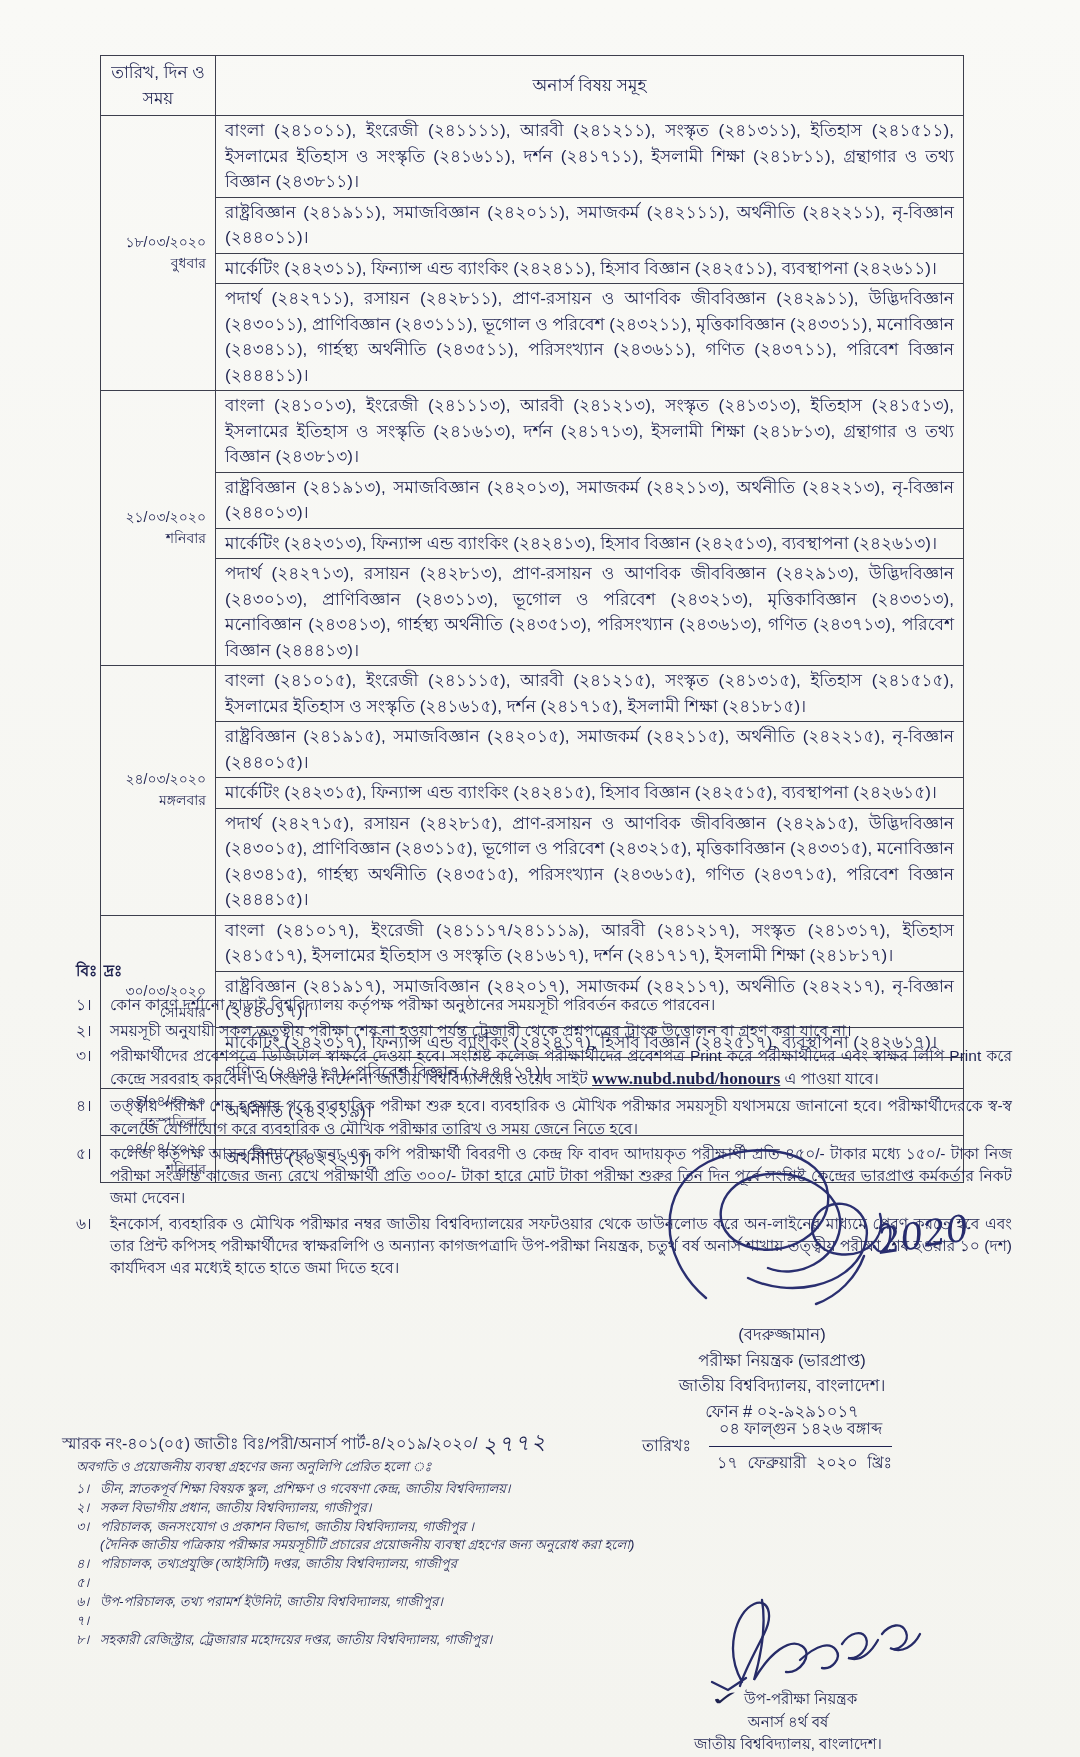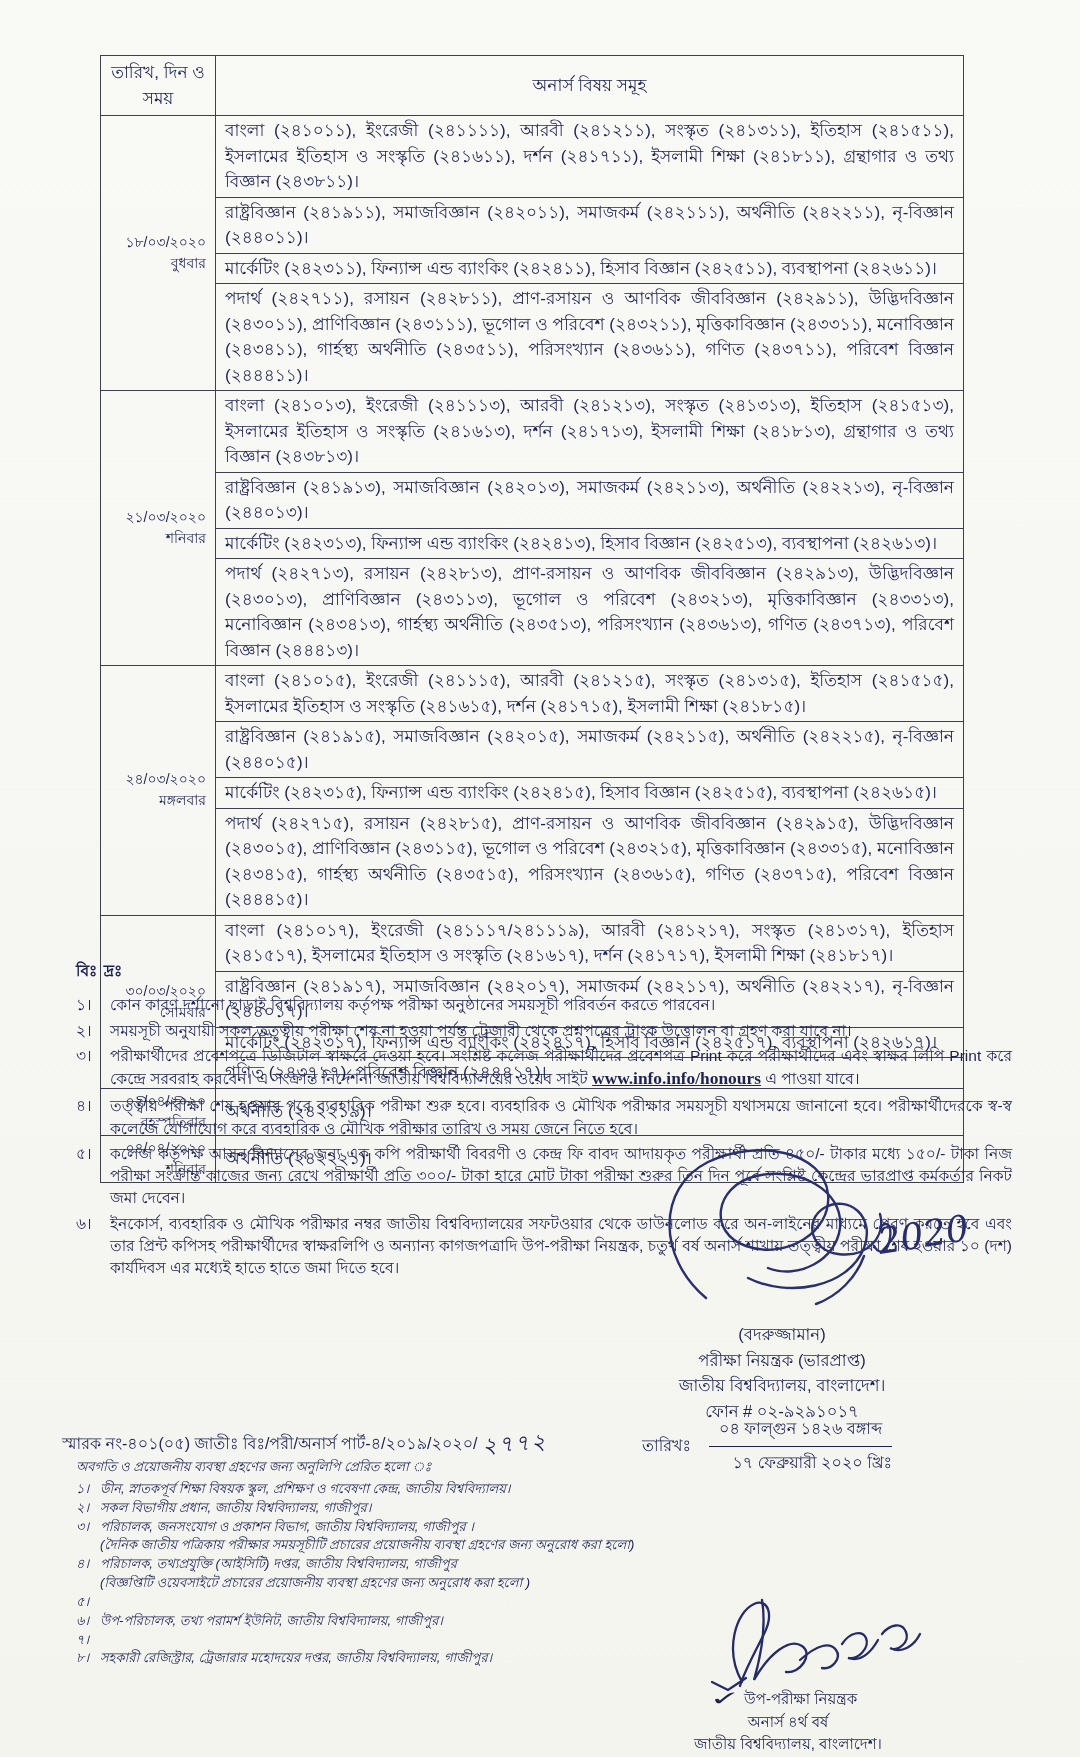--- a/index.html
+++ b/index.html
@@ -65,21 +65,21 @@
     font-family:"DejaVu Serif", serif;font-style:italic;
     font-size:22px;transform:rotate(-4deg) translateY(2px);
     letter-spacing:2px;
   }
   .dateblock{
     position:absolute;top:1416px;left:642px;
     display:flex;align-items:center;gap:18px;font-size:16px;
   }
   .frac{text-align:right;}
   .frac .top{padding:0 10px 3px;border-bottom:1.6px solid #1e2250;}
-  .frac .bottom{padding-top:3px;}
+  .frac .bottom{padding-top:3px;font-family:Liberation Mono, monospace;}
   
   .cc{
     position:absolute;top:1458px;left:76px;width:580px;
     font-size:13px;line-height:1.45;font-style:italic;
   }
   .cc-heading{margin-bottom:3px;}
   .cc-item{display:flex;}
   .cc-num{flex:0 0 24px;}
   .cc-sub{margin-left:24px;}
   
@@ -199,21 +199,21 @@
     <div class="note">
       <span class="note-num">১।</span>
       <span class="note-body">কোন কারণ দর্শানো ছাড়াই বিশ্ববিদ্যালয় কর্তৃপক্ষ পরীক্ষা অনুষ্ঠানের সময়সূচী পরিবর্তন করতে পারবেন।</span>
     </div>
     <div class="note">
       <span class="note-num">২।</span>
       <span class="note-body">সময়সূচী অনুযায়ী সকল তত্ত্বীয় পরীক্ষা শেষ না হওয়া পর্যন্ত ট্রেজারী থেকে প্রশ্নপত্রের ট্রাংক উত্তোলন বা গ্রহণ করা যাবে না।</span>
     </div>
     <div class="note">
       <span class="note-num">৩।</span>
-      <span class="note-body"><span>পরীক্ষার্থীদের প্রবেশপত্রে ডিজিটাল স্বাক্ষরে দেওয়া হবে। সংশ্লিষ্ট কলেজ পরীক্ষার্থীদের প্রবেশপত্র Print করে পরীক্ষার্থীদের এবং স্বাক্ষর লিপি Print করে কেন্দ্রে সরবরাহ করবেন। এ সংক্রান্ত নির্দেশনা জাতীয় বিশ্ববিদ্যালয়ের ওয়েব সাইট </span><span class="note-url">www.info.info/honours</span><span> এ পাওয়া যাবে।</span></span>
+      <span class="note-body"><span>পরীক্ষার্থীদের প্রবেশপত্রে ডিজিটাল স্বাক্ষরে দেওয়া হবে। সংশ্লিষ্ট কলেজ পরীক্ষার্থীদের প্রবেশপত্র Print করে পরীক্ষার্থীদের এবং স্বাক্ষর লিপি Print করে কেন্দ্রে সরবরাহ করবেন। এ সংক্রান্ত নির্দেশনা জাতীয় বিশ্ববিদ্যালয়ের ওয়েব সাইট </span><span class="note-url">www.nubd.nubd/honours</span><span> এ পাওয়া যাবে।</span></span>
     </div>
     <div class="note">
       <span class="note-num">৪।</span>
       <span class="note-body">তত্ত্বীয় পরীক্ষা শেষ হওয়ার পরে ব্যবহারিক পরীক্ষা শুরু হবে। ব্যবহারিক ও মৌখিক পরীক্ষার সময়সূচী যথাসময়ে জানানো হবে। পরীক্ষার্থীদেরকে স্ব-স্ব কলেজে যোগাযোগ করে ব্যবহারিক ও মৌখিক পরীক্ষার তারিখ ও সময় জেনে নিতে হবে।</span>
     </div>
     <div class="note">
       <span class="note-num">৫।</span>
       <span class="note-body">কলেজ কর্তৃপক্ষ আসন বিন্যাসের জন্য এক কপি পরীক্ষার্থী বিবরণী ও কেন্দ্র ফি বাবদ আদায়কৃত পরীক্ষার্থী প্রতি ৪৫০/- টাকার মধ্যে ১৫০/- টাকা নিজ পরীক্ষা সংক্রান্ত কাজের জন্য রেখে পরীক্ষার্থী প্রতি ৩০০/- টাকা হারে মোট টাকা পরীক্ষা শুরুর তিন দিন পূর্বে সংশ্লিষ্ট কেন্দ্রের ভারপ্রাপ্ত কর্মকর্তার নিকট জমা দেবেন।</span>
     </div>
     <div class="note">
@@ -264,21 +264,20 @@
     </div>
     <div class="cc-item">
       <span class="cc-num">৩।</span>
       <span>পরিচালক, জনসংযোগ ও প্রকাশন বিভাগ, জাতীয় বিশ্ববিদ্যালয়, গাজীপুর ।</span>
     </div>
     <div class="cc-sub">(দৈনিক জাতীয় পত্রিকায় পরীক্ষার সময়সূচীটি প্রচারের প্রয়োজনীয় ব্যবস্থা গ্রহণের জন্য অনুরোধ করা হলো)</div>
     <div class="cc-item">
       <span class="cc-num">৪।</span>
       <span>পরিচালক, তথ্যপ্রযুক্তি (আইসিটি) দপ্তর, জাতীয় বিশ্ববিদ্যালয়, গাজীপুর</span>
     </div>
-    <div class="cc-sub">(বিজ্ঞপ্তিটি ওয়েবসাইটে প্রচারের প্রয়োজনীয় ব্যবস্থা গ্রহণের জন্য অনুরোধ করা হলো )</div>
     <div class="cc-item">
       <span class="cc-num">৫।</span>
     </div>
     <div class="cc-item">
       <span class="cc-num">৬।</span>
       <span>উপ-পরিচালক, তথ্য পরামর্শ ইউনিট, জাতীয় বিশ্ববিদ্যালয়, গাজীপুর।</span>
     </div>
     <div class="cc-item">
       <span class="cc-num">৭।</span>
     </div>

